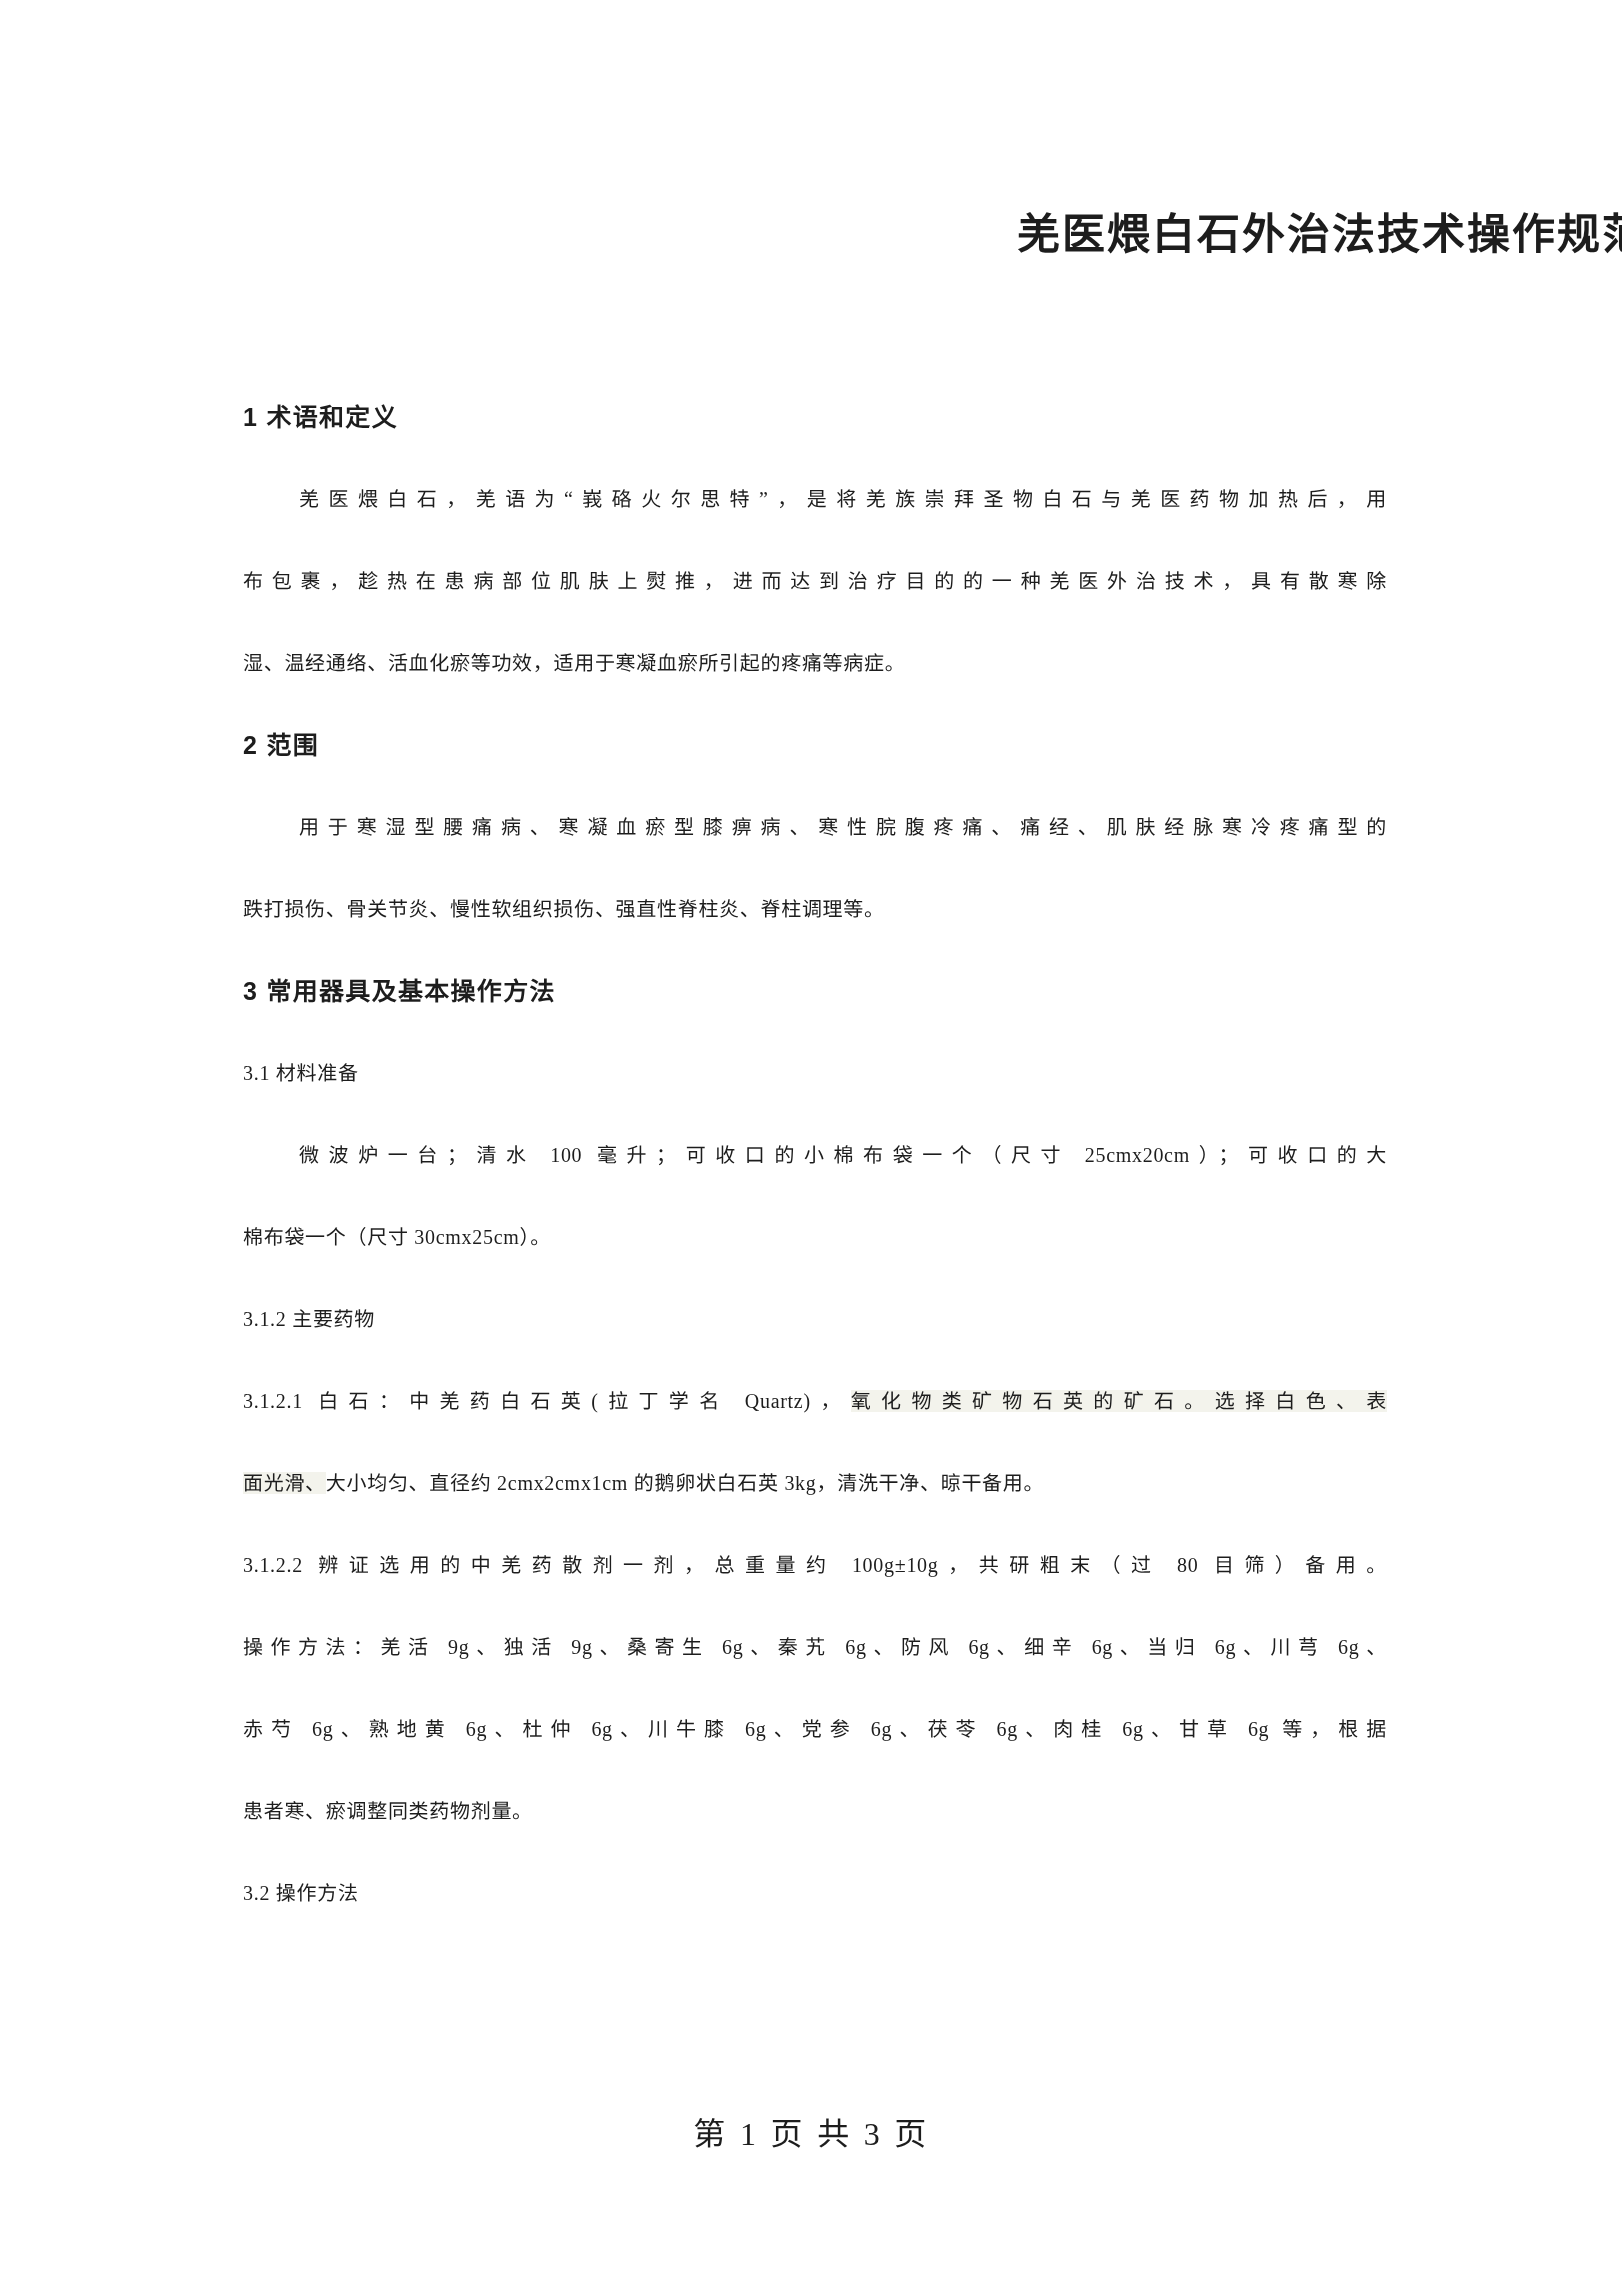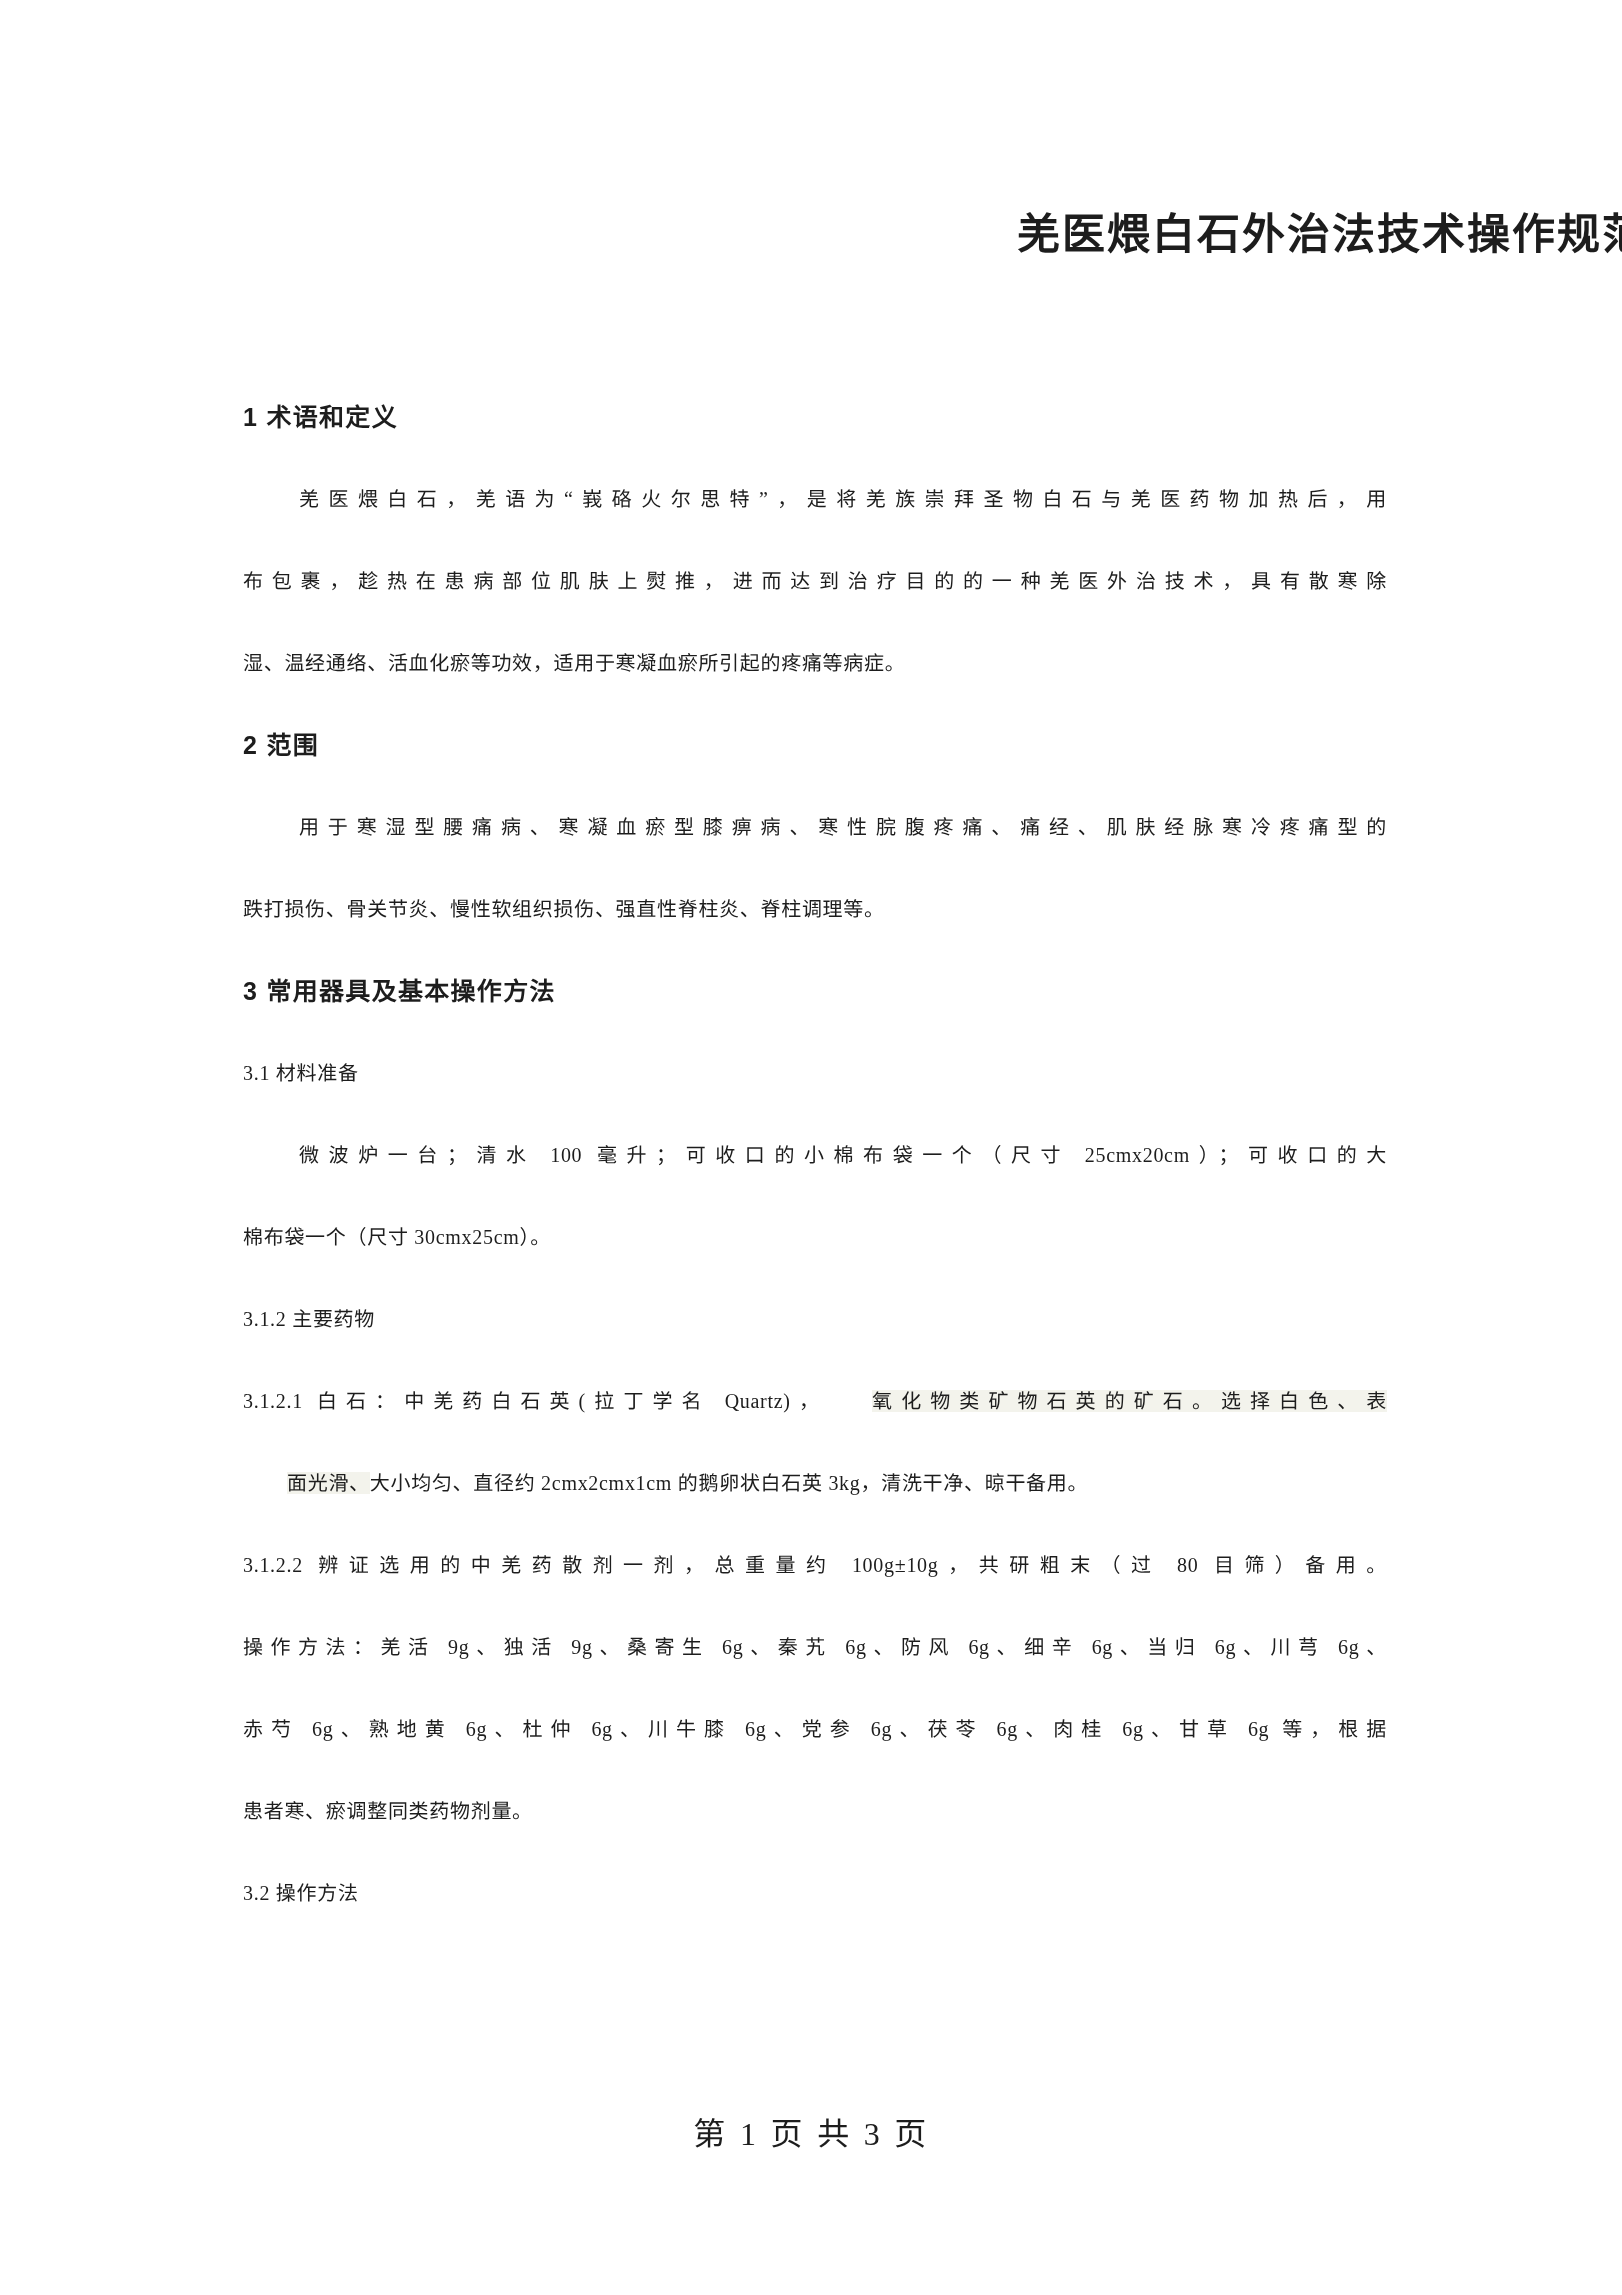--- a/index.html
+++ b/index.html
@@ -53,21 +53,20 @@
     text-indent: 56px;
   }
   .line.h {
     font-family: "Liberation Sans", "DejaVu Sans", sans-serif;
     font-weight: bold;
     font-size: 25px;
     letter-spacing: 1.3px;
   }
   .hl {
     background: #f3f3ec;
-    margin-left: 44px;
   }
   .footer {
     position: absolute;
     top: 2115px;
     left: 0;
     width: 100%;
     text-align: center;
     font-size: 32px;
     line-height: 39px;
     letter-spacing: 3.3px;

